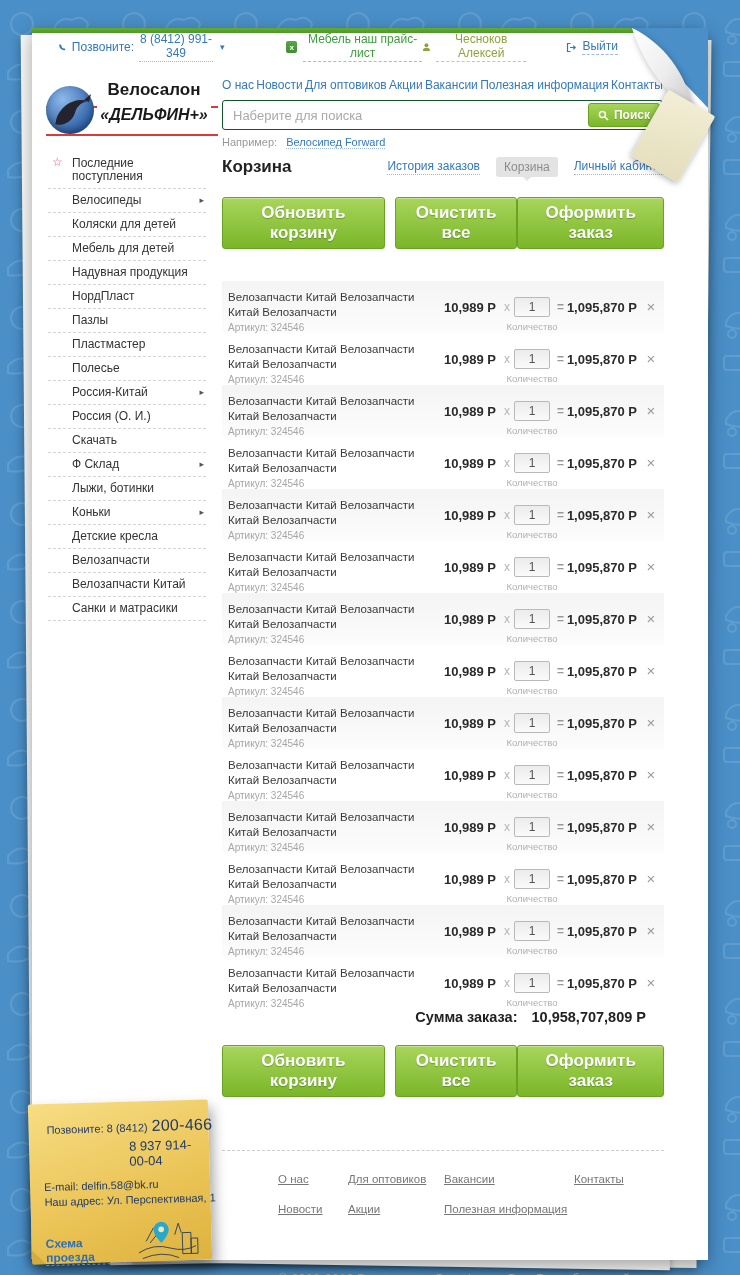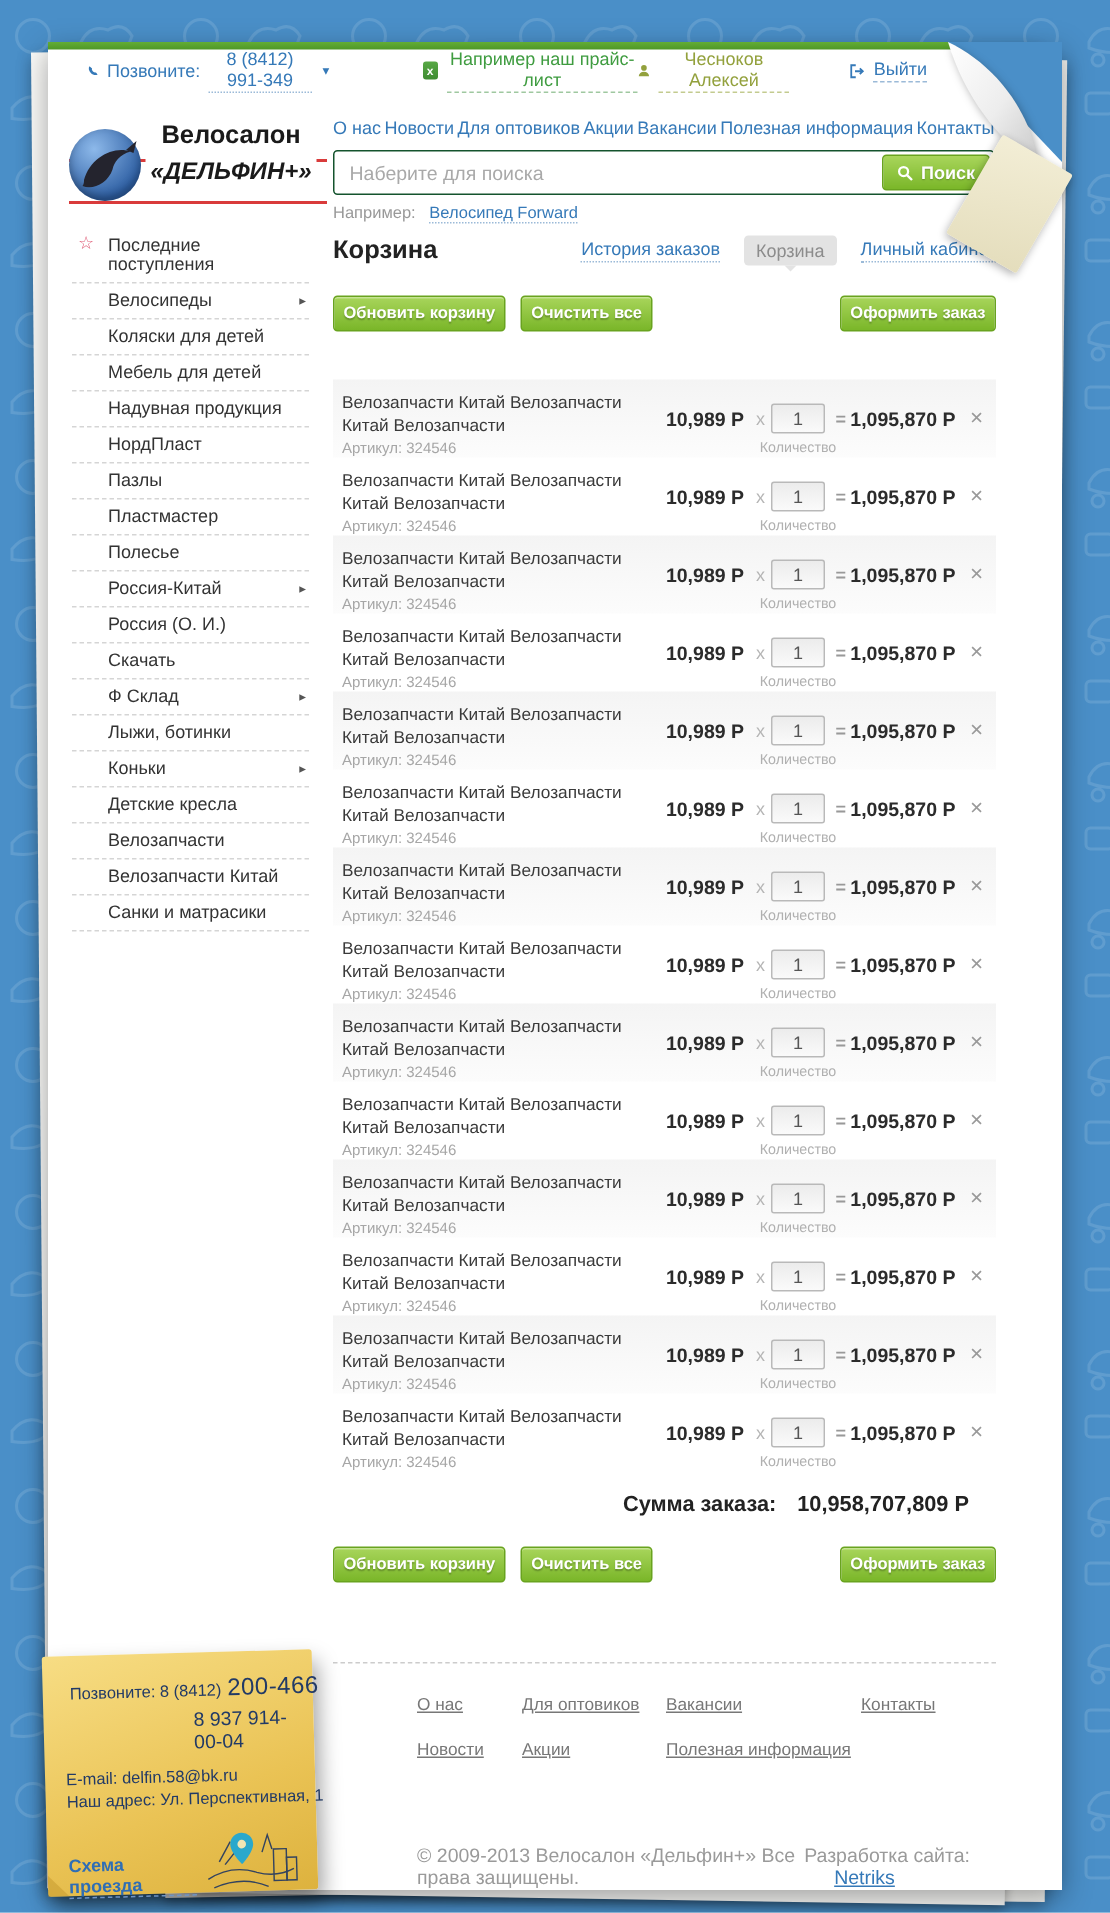--- a/index.html
+++ b/index.html
@@ -82,42 +82,42 @@
   .title-row { display:flex; align-items:center; justify-content:space-between; height:20px; }
   .page-title { font-size:17px; font-weight:bold; color:#222; }
   .tabs { display:flex; align-items:center; gap:16px; font-size:12px; }
   .tabs a { color:#3579b8; text-decoration:none; border-bottom:1px dotted #9bbad8; padding-bottom:1px; }
   .tab-active { position:relative; background:#e3e3e3; color:#8c8c8c; padding:3px 8px; border-radius:3px; cursor:default; }
   .tab-active::after { content:''; position:absolute; left:50%; bottom:-8px; margin-left:-4px;
     border:4px solid transparent; border-top-color:#e3e3e3; }
 
   .actions { display:flex; margin-top:20px; }
   .btn { border:1px solid #69a31f; border-radius:3px; background:linear-gradient(#a8d55b,#7ab629);
-    color:#fff; font-size:11px; font-weight:bold; padding:5px 6px; cursor:pointer;
+    color:#fff; font-size:17px; font-weight:bold; padding:5px 6px; cursor:pointer;
     text-shadow:0 1px 1px rgba(0,0,0,.25); box-shadow:inset 0 1px 0 rgba(255,255,255,.35); font-family:"Liberation Sans",sans-serif; }
   .btn-clear { margin-left:10px; }
   .btn-checkout { margin-left:auto; }
 
   .rows { margin-top:32px; }
   .cart-row { position:relative; height:52px; display:flex; align-items:center; padding:0 6px; }
   .rows > div:nth-of-type(odd) { background:linear-gradient(#f4f4f4,#fcfcfc); }
   .name-block { width:204px; padding-top:2px; align-self:flex-start; margin-top:7px; }
   .item-name { font-size:11.5px; color:#3a3a3a; line-height:1.32; }
   .item-sku { font-size:10px; color:#a6a6a6; margin-top:2px; }
   .item-price { width:64px; text-align:right; font-size:13px; font-weight:bold; color:#2b2b2b; white-space:nowrap; }
   .times { width:10px; margin-left:6px; text-align:center; color:#b5b5b5; font-size:12px; }
   .qty-wrap { position:relative; width:36px; margin-left:2px; }
   .qty-input { width:36px; height:20px; text-align:center; font-size:12px; color:#555;
     border:1px solid #b9b9b9; border-radius:2px; background:linear-gradient(#ececec,#fafafa); font-family:"Liberation Sans",sans-serif; }
   .qty-caption { position:absolute; top:24px; left:50%; transform:translateX(-50%); font-size:9.5px; color:#b0b0b0; white-space:nowrap; }
   .eq { width:9px; margin-left:6px; color:#999; font-weight:bold; font-size:12px; text-align:center; }
   .item-total { width:72px; text-align:right; font-size:13px; font-weight:bold; color:#2b2b2b; white-space:nowrap; }
   .remove { width:12px; margin-left:8px; color:#9a9a9a; font-size:15px; line-height:12px; cursor:pointer; text-align:center; }
 
-  .summary { display:flex; justify-content:flex-end; gap:14px; margin-top:14px; font-size:14.5px; font-weight:bold; color:#222; padding-right:18px; }
+  .summary { display:flex; justify-content:flex-end; gap:14px; font-size:14.5px; font-weight:bold; color:#222; padding-right:18px; }
 
   
   .footer { margin-top:53px; border-top:1px dashed #ccc; padding:22px 0 0 56px; }
   .flinks { display:grid; grid-template-columns:70px 96px 130px auto; font-size:11.5px; }
   .flinks + .flinks { margin-top:18px; }
   .flinks a { color:#777; text-decoration:underline; white-space:nowrap; justify-self:start; }
   .copyright-row { margin-top:56px; display:flex; justify-content:flex-end; font-size:13px; color:#9a9a9a; padding-right:4px; }
   .dev a { color:#3579b8; text-decoration:underline; margin-left:20px; }
 
   
@@ -169,21 +169,21 @@
     <a class="phone-link" href="#">
       <svg width="11" height="11" viewBox="0 0 11 11">
           <path d="M2.2 1.1 C1 2.7 1.6 5.3 3.4 7.1 C5.2 8.9 7.8 9.5 9.4 8.3 L7.9 6.5 C7.3 6.9 6.3 6.7 5.3 5.7 C4.3 4.7 4.1 3.7 4.5 3.1 Z" fill="#3579b8"></path>
         </svg>
       <span>Позвоните:</span>
       <span class="phone-num">8 (8412) 991-349</span>
       <span class="caret">▾</span>
     </a>
     <a class="pricelist-link" href="#">
       <span class="xls-ico">x</span>
-      <span class="txt">Например наш прайс-лист</span>
+      <span class="txt">Мебель наш прайс-лист</span>
     </a>
     <a class="user-link" href="#">
       <svg width="10" height="10" viewBox="0 0 10 10">
           <circle cx="5" cy="3" r="2.2" fill="#93a13d"></circle>
           <path d="M1 9.5 a4 3.6 0 0 1 8 0 z" fill="#93a13d"></path>
         </svg>
       <span class="txt">Чесноков Алексей</span>
     </a>
     <a class="logout-link" href="#">
       <svg width="11" height="11" viewBox="0 0 11 11">

